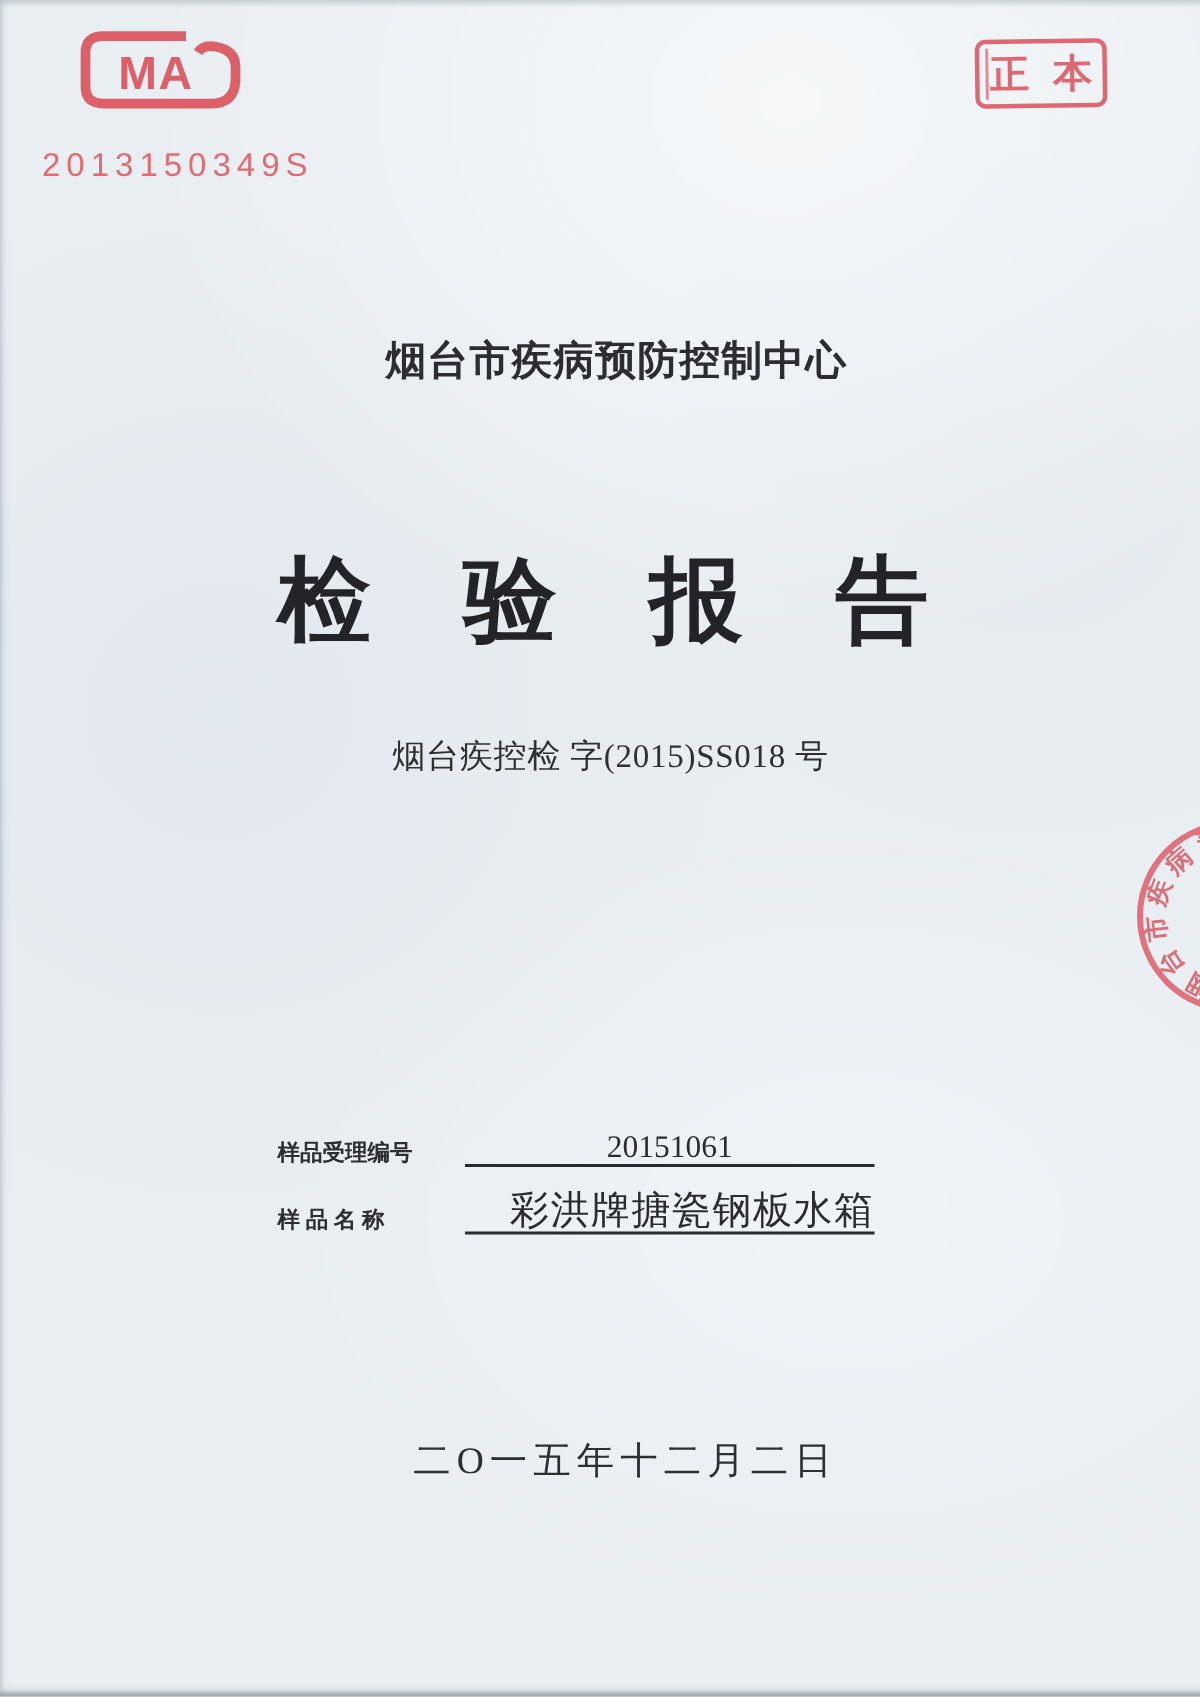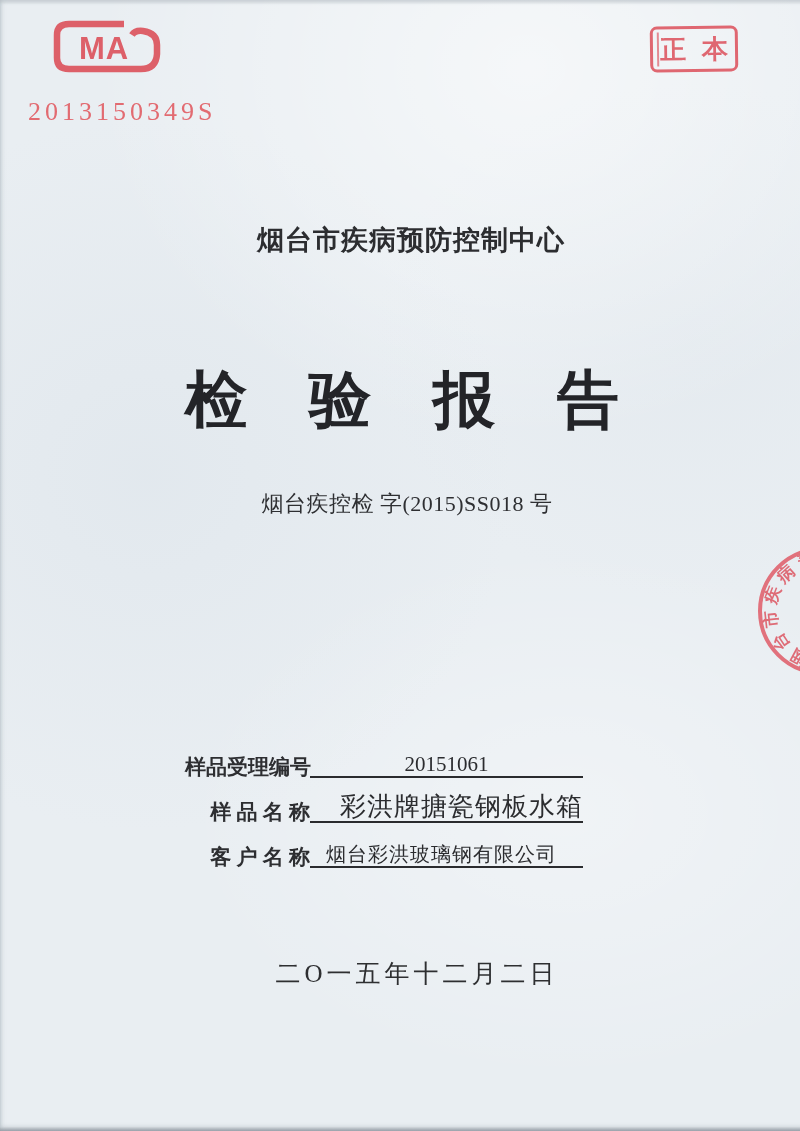--- a/index.html
+++ b/index.html
@@ -22,23 +22,23 @@
       inset 0 -4px 4px rgba(120,130,140,.32);
     padding-left: 10px;
   }
   .bottom-edge {
     position:absolute; left:0; right:0; bottom:0; height:4px;
     background:linear-gradient(rgba(150,158,166,0), rgba(130,138,148,.6));
   }
   .cma-stamp { position:absolute; left:52px; top:17px; width:116px; height:60px; opacity:.92; }
   .cma-number {
     position:absolute; left:28px; top:97px;
-    font-size:26px; letter-spacing:4px;
+    font-size:22px; letter-spacing:4px;
     color:#e2646b; opacity:.95;
-    font-family:Liberation Serif, serif;
+    font-family:Liberation Sans, sans-serif;
     text-align:right;
   }
   .copy-stamp {
     position:absolute; left:650px; top:26px; width:82px; height:40px;
     border:3px solid #de5863; border-radius:7px;
     transform:rotate(-0.8deg);
     display:flex; align-items:center; justify-content:center;
     color:#de5863; opacity:.9;
   }
   .copy-stamp::before {
@@ -64,23 +64,22 @@
   }
   .report-number {
     position:absolute; left:2px; top:489px; width:100%;
     text-align:center; font-size:22px; color:#2e2f32; letter-spacing:0.5px;
   }
   
   .fields { position:absolute; left:185px; top:751px; width:398px; }
   .frow { display:flex; align-items:flex-end; height:27px; margin-bottom:18px; }
   .flabel {
     flex:none; width:125px;
-    font-size:21px; font-weight:700; color:#2d2e31; line-height:1.05;
+    font-size:15px; font-weight:700; color:#2d2e31; line-height:1.05;
     white-space:pre;
-    text-align:right;
   }
   .fline {
     flex:1; border-bottom:2px solid #2a2b2e;
     display:flex; align-items:flex-end;
     line-height:1.08; color:#2b2c2f;
   }
   .row-accept .fline { justify-content:center; font-size:21px;margin-top:38px; }
   .row-sample .fline { padding-left:30px; font-size:26px; letter-spacing:1px; }
   .row-client .fline { padding-left:16px; font-size:20px; letter-spacing:1px; }
   .date-line {
@@ -125,24 +124,18 @@
       <span class="fline">
           <span class="fvalue">20151061</span>
         </span>
     </div>
     <div class="frow row-sample">
       <span class="flabel">样 品 名 称</span>
       <span class="fline">
           <span class="fvalue">彩洪牌搪瓷钢板水箱</span>
         </span>
     </div>
-    <div class="frow row-client">
-      <span class="flabel">客 户 名 称</span>
-      <span class="fline">
-          <span class="fvalue">烟台彩洪玻璃钢有限公司</span>
-        </span>
-    </div>
   </div>
 
   <div class="date-line">二O一五年十二月二日</div>
 
   <div class="bottom-edge"></div>
 </div>
 
 </body></html>

